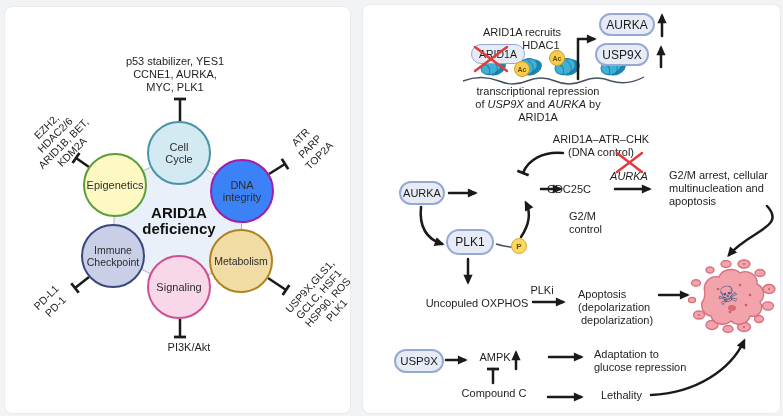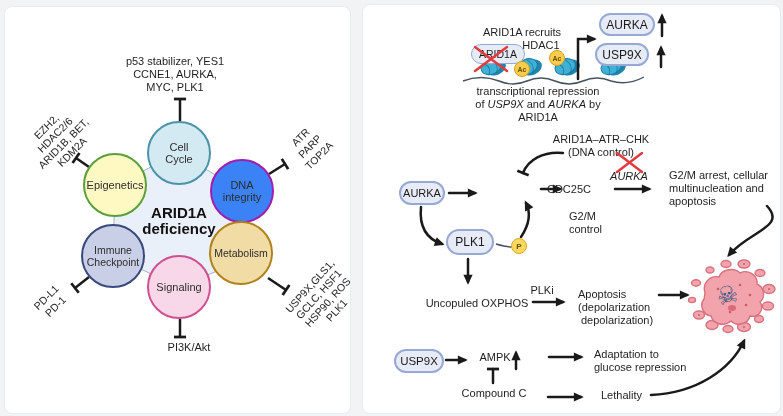--- a/index.html
+++ b/index.html
@@ -108,21 +108,21 @@
     <div>Epigenetics</div>
   </div>
   <div class="circle c-dna" style="left:205px;top:152px;">
     <div>DNA</div>
     <div>integrity</div>
   </div>
   <div class="circle c-imm" style="left:76px;top:217px;font-size:10.5px;">
     <div>Immune</div>
     <div>Checkpoint</div>
   </div>
-  <div class="circle c-met" style="left:204px;top:214px;font-size:10.5px;justify-content:center;">
+  <div class="circle c-met" style="left:204px;top:222px;font-size:10.5px;justify-content:center;">
     <div>Metabolism</div>
   </div>
   <div class="circle c-sig" style="left:142px;top:248px;">
     <div>Signaling</div>
   </div>
 
   <div class="central">
     <div>ARID1A</div>
     <div>deficiency</div>
   </div>

